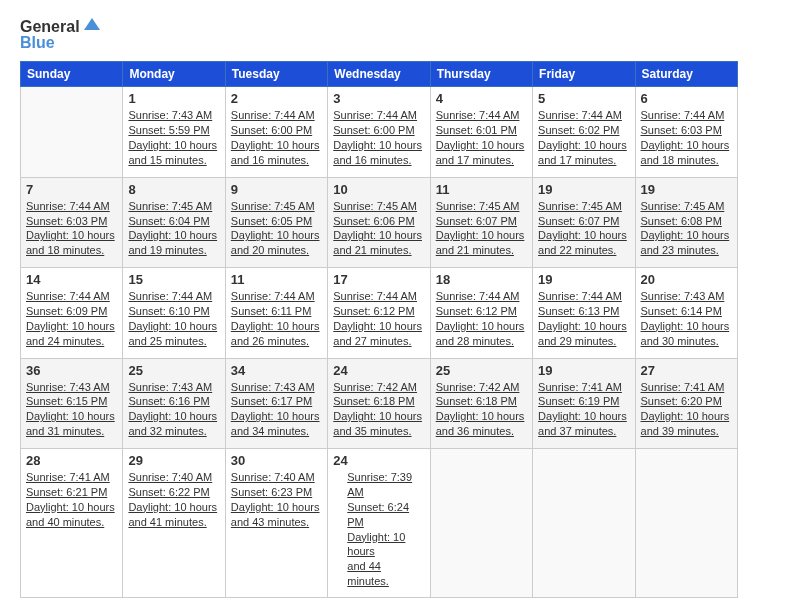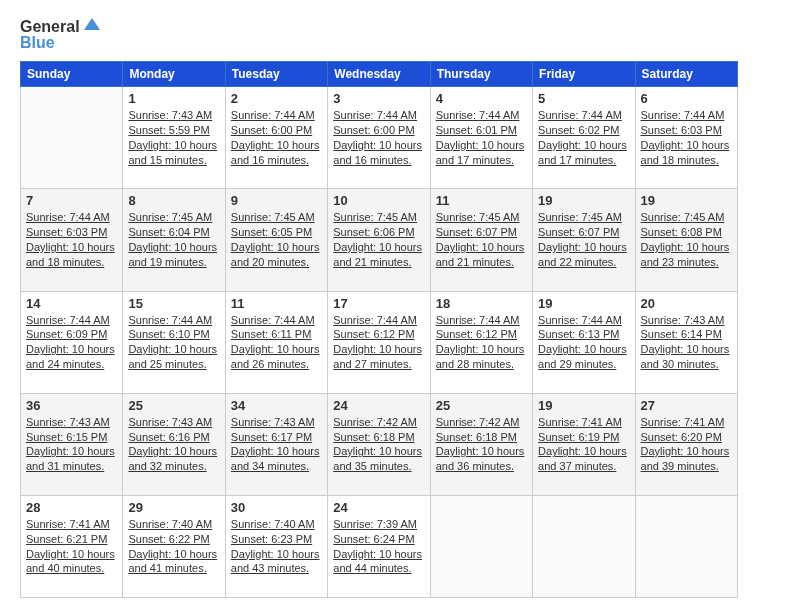--- a/index.html
+++ b/index.html
@@ -338,21 +338,21 @@
           </td>
           <td class="row-white">
             <span class="day-num">30</span>
             <div class="day-info" style="white-space: pre-line;">Sunrise: 7:40 AM
 Sunset: 6:23 PM
 Daylight: 10 hours
 and 43 minutes.</div>
           </td>
           <td class="row-white">
             <span class="day-num">24</span>
-            <div class="day-info" style="white-space: pre-line;">Sunrise: 7:39 AM
+            <div class="day-info" style="white-space: pre-line; margin-left: 14px;">Sunrise: 7:39 AM
 Sunset: 6:24 PM
 Daylight: 10 hours
 and 44 minutes.</div>
           </td>
           <td class="row-white empty"></td>
           <td class="row-white empty"></td>
           <td class="row-white empty"></td>
         </tr>
       </tbody>
   </table>

